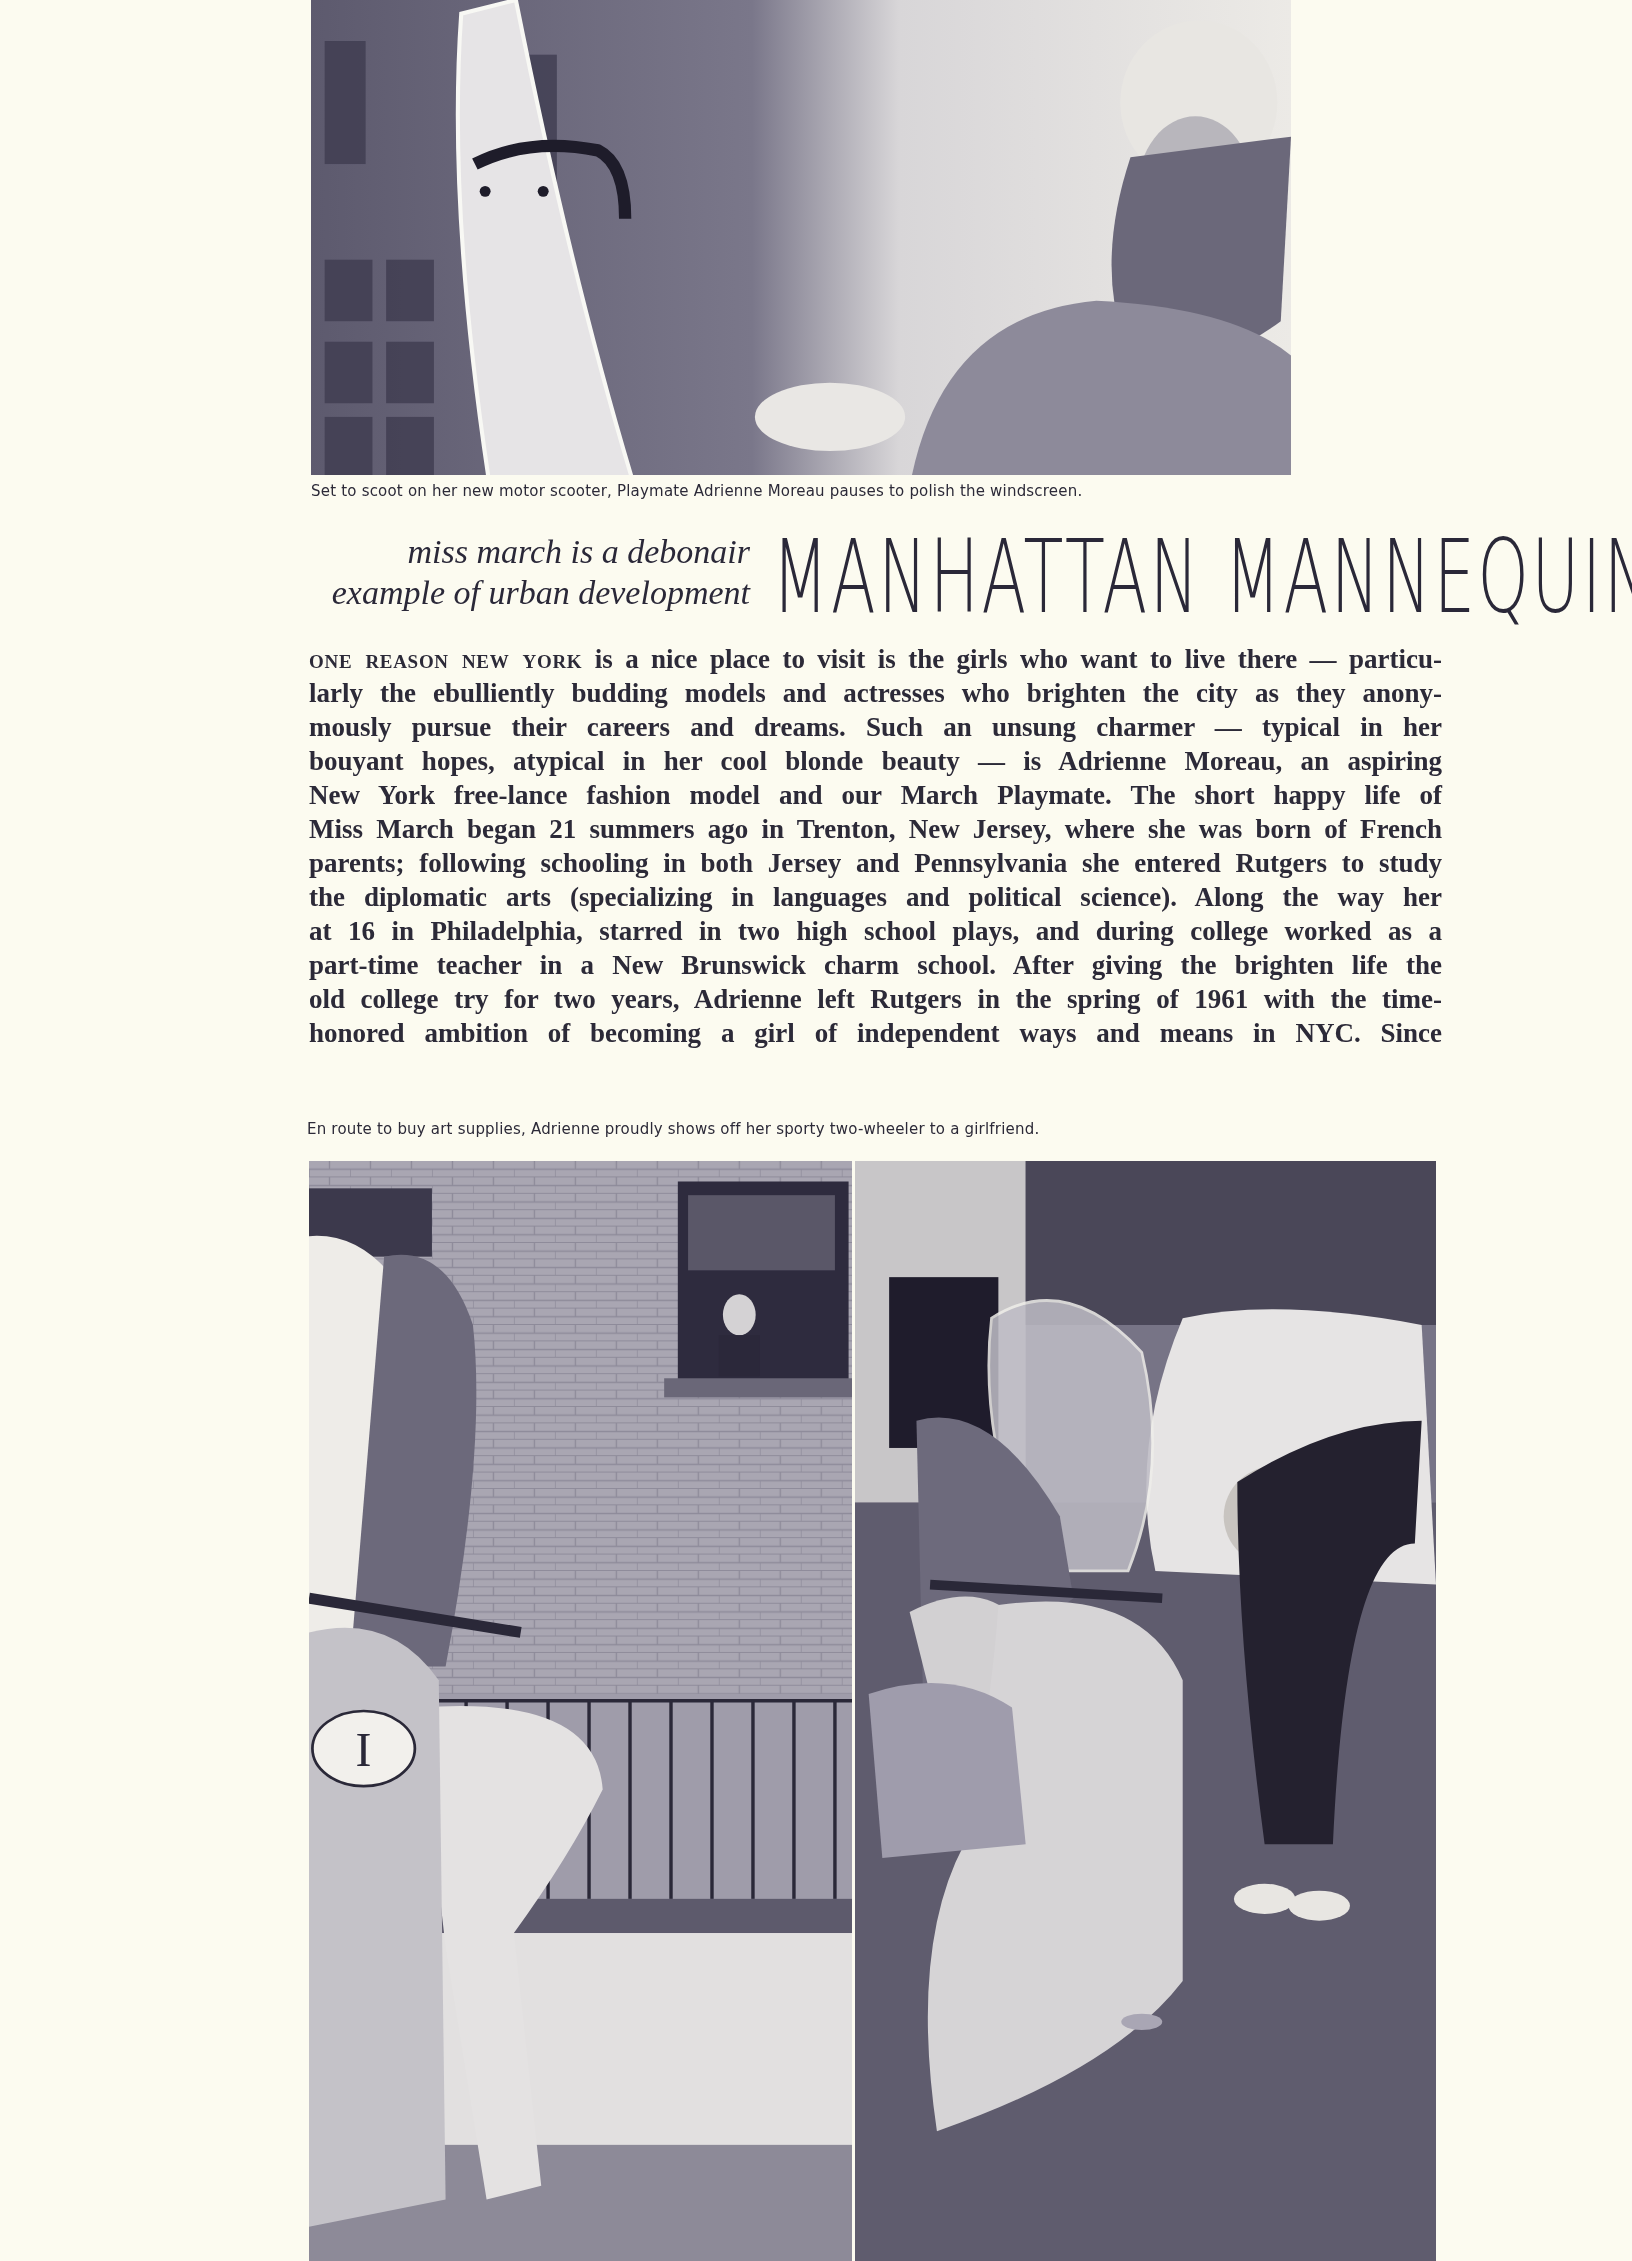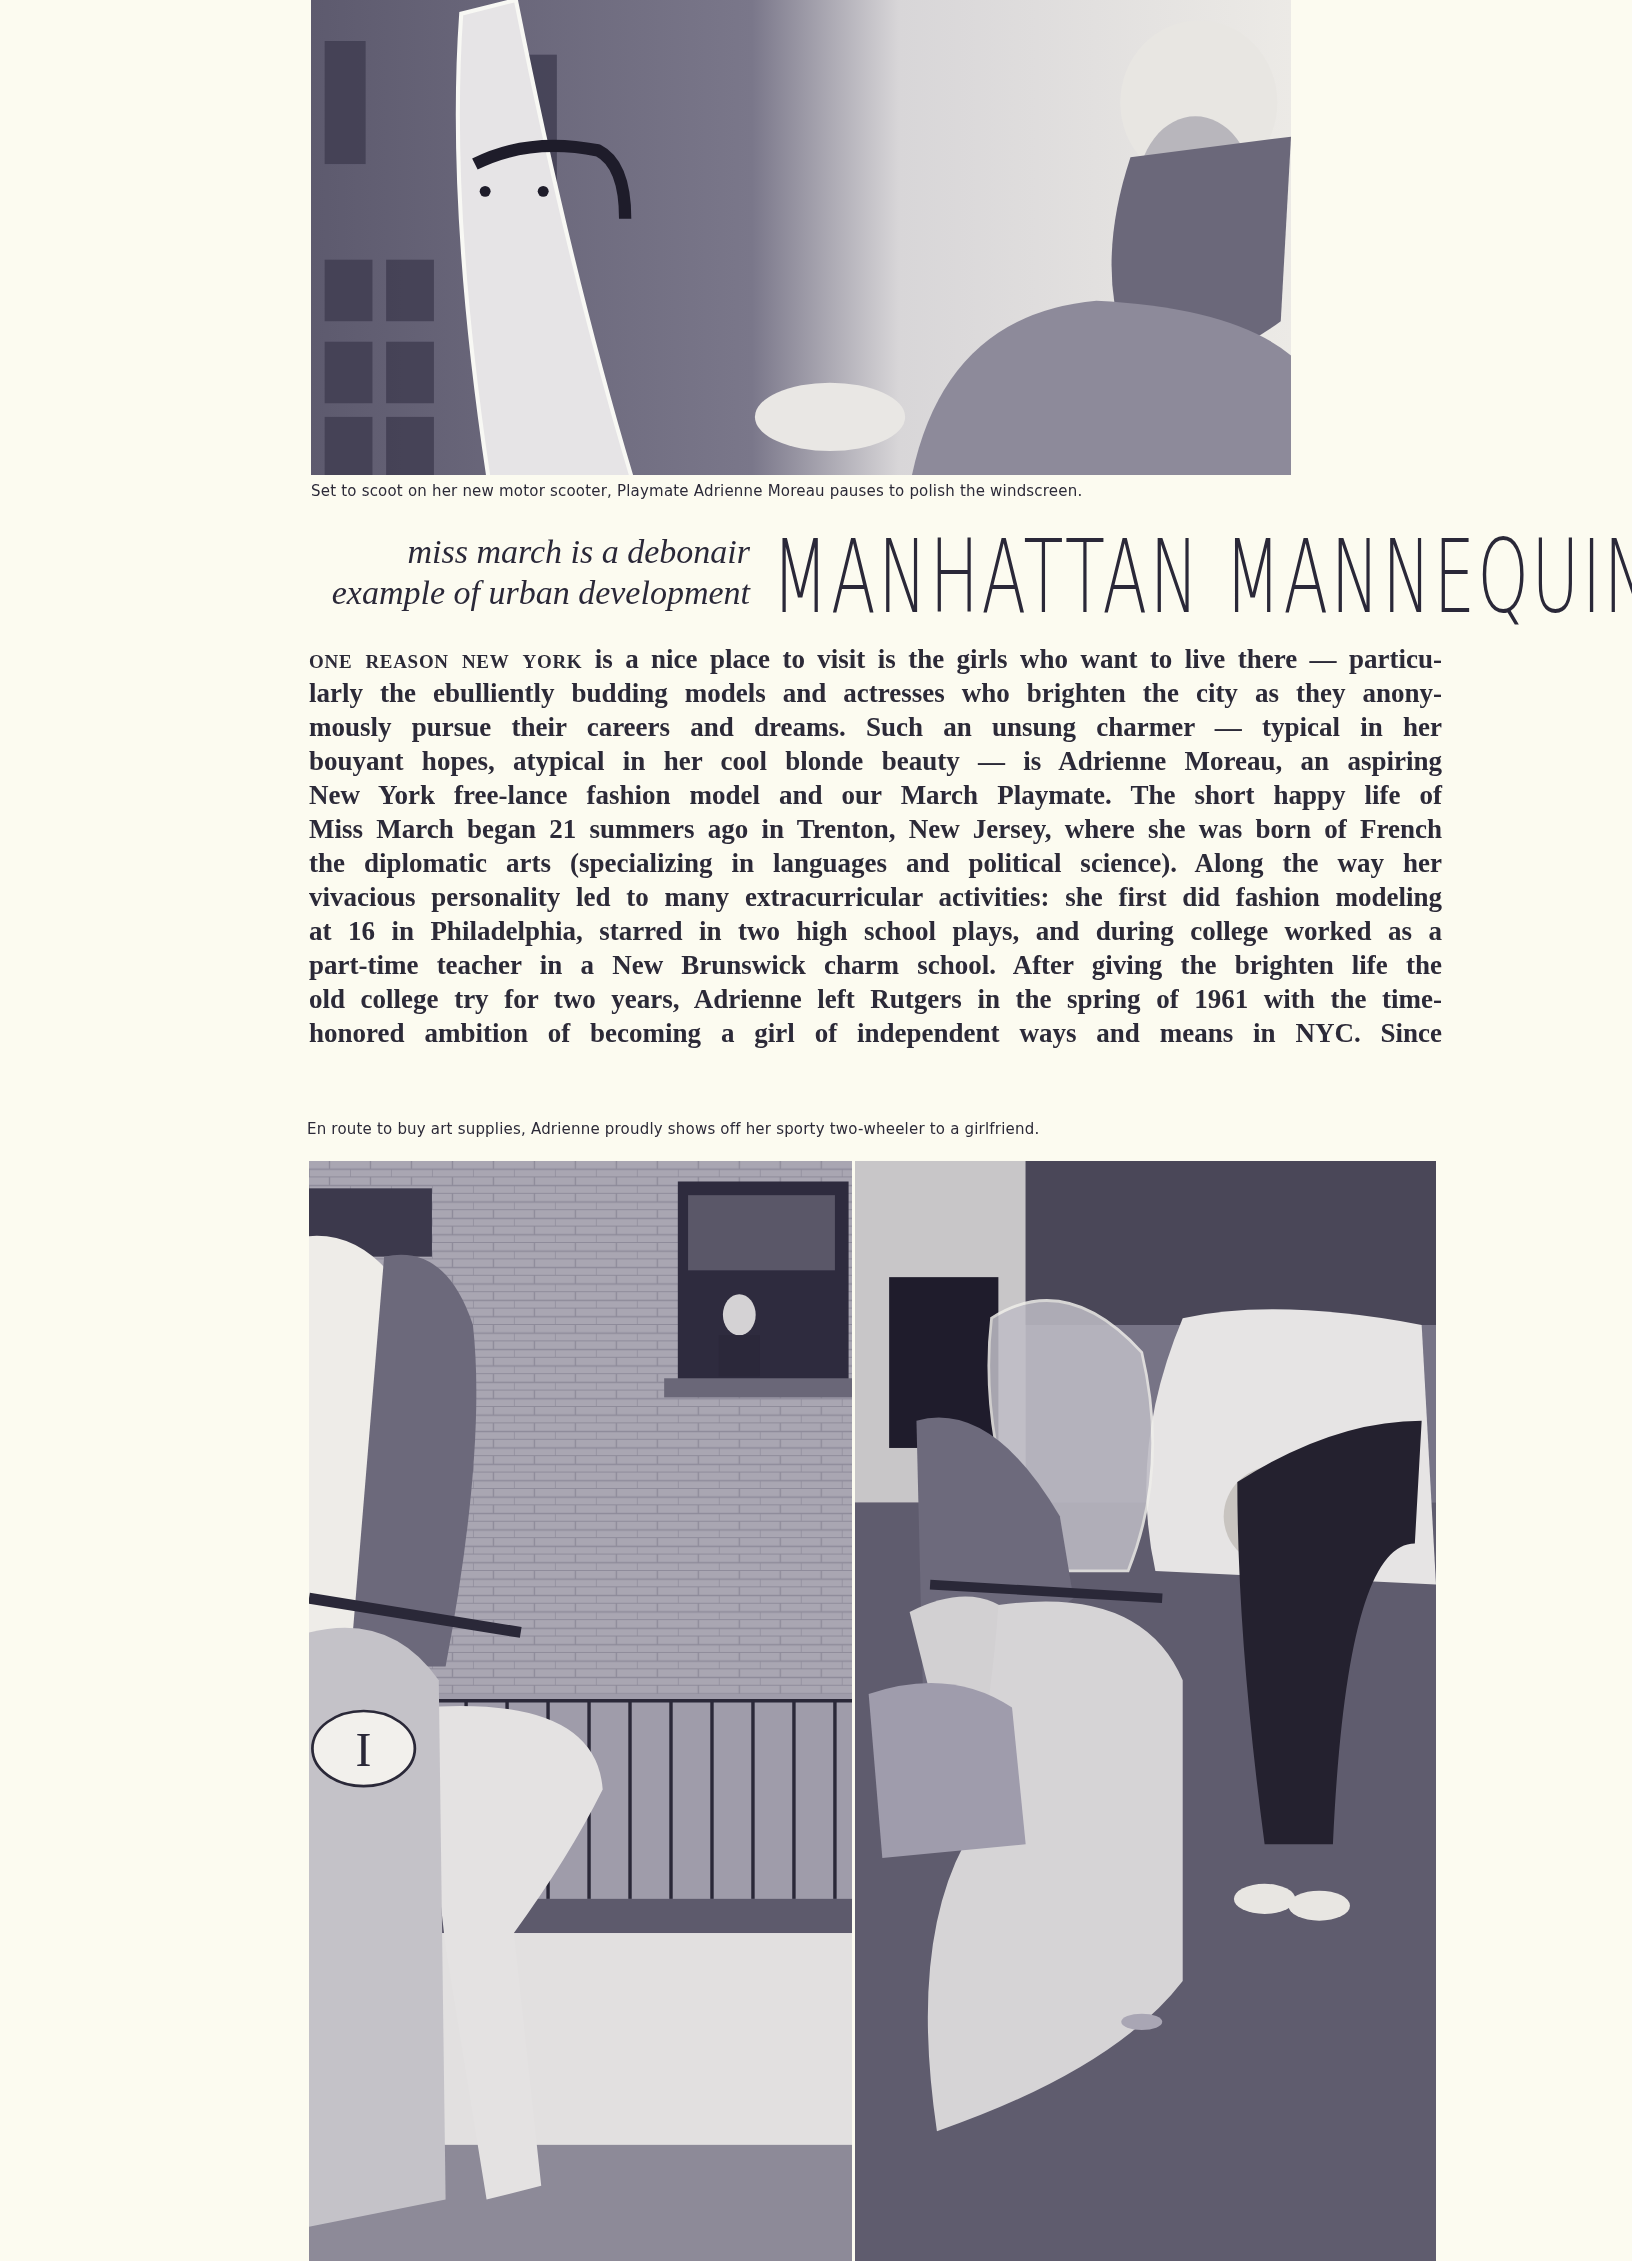--- a/index.html
+++ b/index.html
@@ -82,22 +82,22 @@
 </div>
 <div class="headline">MANHATTAN MANNEQUIN</div>
 
 <div class="body-text">
   <span class="line"><span class="smallcaps">one reason new york</span><span> is a nice place to visit is the girls who want to live there — particu-</span></span>
   <span class="line">larly the ebulliently budding models and actresses who brighten the city as they anony-</span>
   <span class="line">mously pursue their careers and dreams. Such an unsung charmer — typical in her</span>
   <span class="line">bouyant hopes, atypical in her cool blonde beauty — is Adrienne Moreau, an aspiring</span>
   <span class="line">New York free-lance fashion model and our March Playmate. The short happy life of</span>
   <span class="line">Miss March began 21 summers ago in Trenton, New Jersey, where she was born of French</span>
+  <span class="line">parents; following schooling in both Jersey and Pennsylvania she entered Rutgers to study</span>
   <span class="line">the diplomatic arts (specializing in languages and political science). Along the way her</span>
-  <span class="line">vivacious personality led to many extracurricular activities: she first did fashion modeling</span>
   <span class="line">at 16 in Philadelphia, starred in two high school plays, and during college worked as a</span>
   <span class="line">part-time teacher in a New Brunswick charm school. After giving the brighten life the</span>
   <span class="line">old college try for two years, Adrienne left Rutgers in the spring of 1961 with the time-</span>
   <span class="line">honored ambition of becoming a girl of independent ways and means in NYC. Since</span>
 </div>
 
 <div class="caption" style="left:307px; top:1120px;">En route to buy art supplies, Adrienne proudly shows off her sporty two-wheeler to a girlfriend.</div>
 
 <div class="photo" style="left:309px; top:1161px; width:543px; height:1100px; background:#b9b7bf;">
   <svg viewBox="0 0 795 1610" preserveAspectRatio="none">

